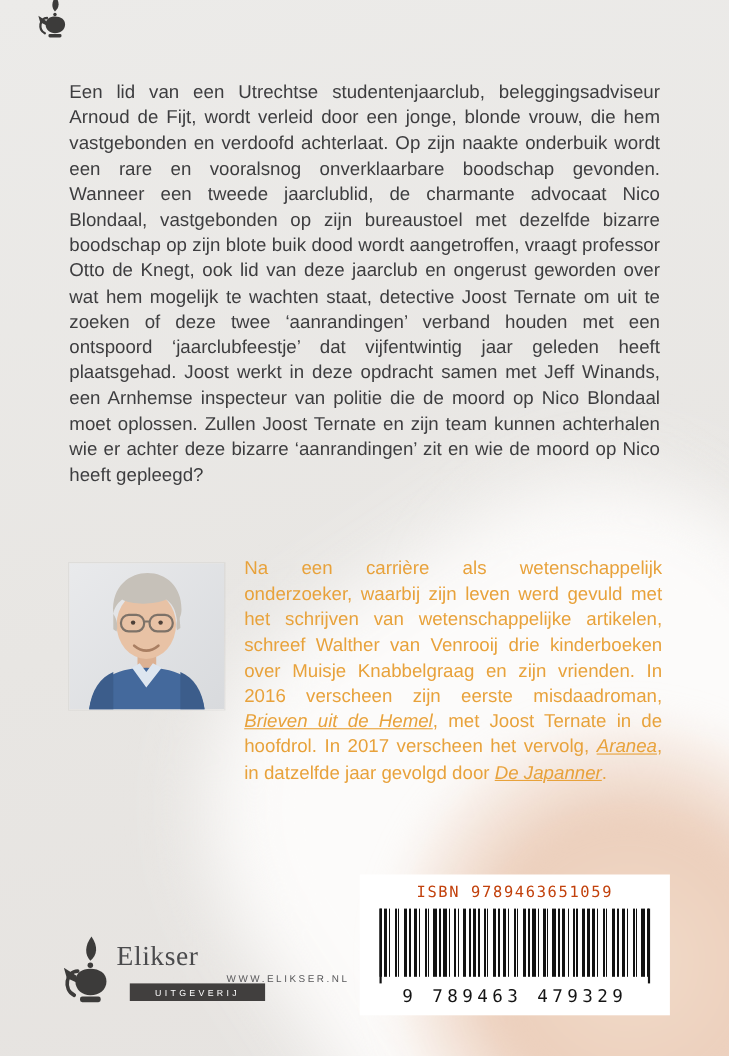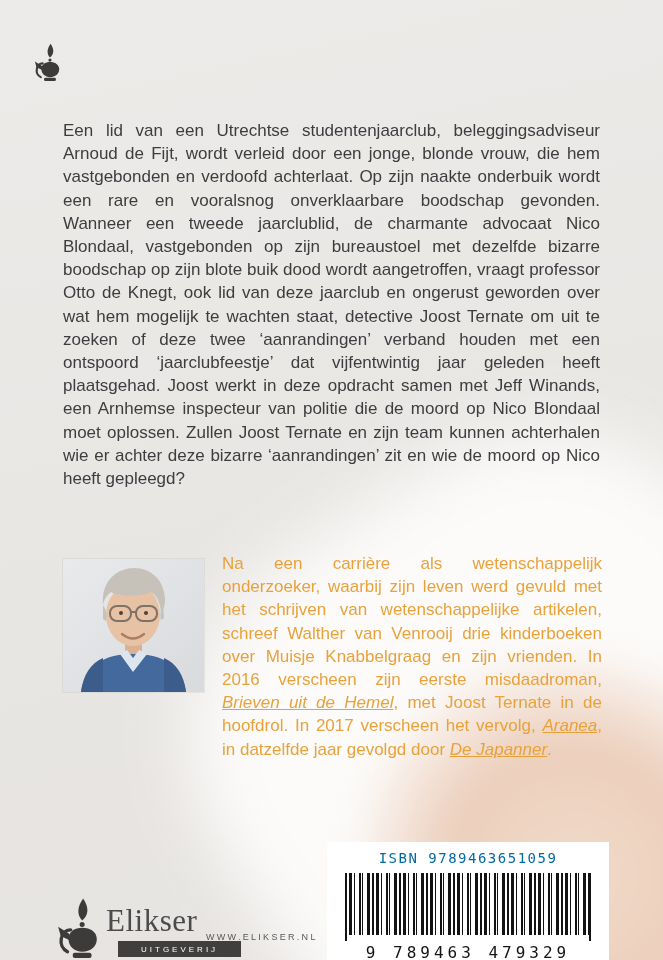--- a/index.html
+++ b/index.html
@@ -18,21 +18,21 @@
   }
   .blob-skin{
     width:460px;height:470px;right:-140px;bottom:-150px;
     background:radial-gradient(closest-side,#f1dbc9,#eccfbc 55%,rgba(236,207,188,0) 100%);
     transform:rotate(-22deg);filter:blur(14px);
   }
   .blob-shade{
     width:260px;height:520px;right:-90px;top:430px;background:#d9d4cf;
     transform:rotate(-33deg);filter:blur(40px);opacity:.55;border-radius:40%;
   }
-  .content{position:absolute;inset:0;margin-top:47px;}
+  .content{position:absolute;inset:0;}
 
   .spine-mark{position:absolute;left:33px;top:-4px;}
 
   .synopsis{
     position:absolute;left:63px;top:72px;width:537px;margin:0;
     font-size:17px;line-height:23.2px;color:var(--ink,#3d3d3f);
     text-align:justify;
   }
 
   .author-photo{
@@ -45,21 +45,21 @@
     font-size:17px;line-height:23.2px;color:var(--accent,#e8a23b);
     text-align:justify;
   }
   .bio .it{font-style:italic;text-decoration:underline;}
 
   .barcode-box{
     position:absolute;left:327px;top:795px;width:282px;box-sizing:border-box;
     background:#ffffff;padding:8px 12px 8px;text-align:center;
   }
   .isbn-label{
-    font-size:14px;letter-spacing:1.5px;color:#0369a1;margin-bottom:7px;
+    font-size:14px;letter-spacing:1.5px;color:#c2410c;margin-bottom:7px;
     font-family:"DejaVu Sans Mono","Liberation Mono",monospace;
   }
   .bars{
     height:62px;margin:0 6px;position:relative;
     background:repeating-linear-gradient(90deg,
       #131313 0 2px,#fff 2px 4px,
       #131313 4px 7px,#fff 7px 9px,
       #131313 9px 10px,#fff 10px 14px,
       #131313 14px 16px,#fff 16px 17px,
       #131313 17px 18px,#fff 18px 22px,
@@ -72,21 +72,21 @@
   .bars::after{right:0;}
   .barcode-number{
     margin-top:8px;font-size:16px;letter-spacing:4px;color:#141414;
     font-family:"DejaVu Sans Mono","Liberation Mono",monospace;
   }
 
   .publisher{position:absolute;left:54px;top:846px;width:320px;height:90px;color:#4b4b4d;}
   .pub-lamp{position:absolute;left:2px;top:4px;}
   .pub-name{
     position:absolute;left:52px;top:10px;
-    font-family:"Liberation Serif",serif;font-size:31px;font-weight:500;
+    font-family:"Liberation Serif",serif;font-size:25px;font-weight:500;
     color:#4b4b4d;letter-spacing:.5px;
   }
   .pub-tagline{
     position:absolute;left:64px;top:48px;background:#413f3e;color:#ffffff;
     font-size:8px;letter-spacing:3px;padding:4px 23px 3px;
   }
   .pub-site{
     position:absolute;left:152px;top:39px;font-size:9px;letter-spacing:2.3px;color:#58585a;
   }
 </style>

